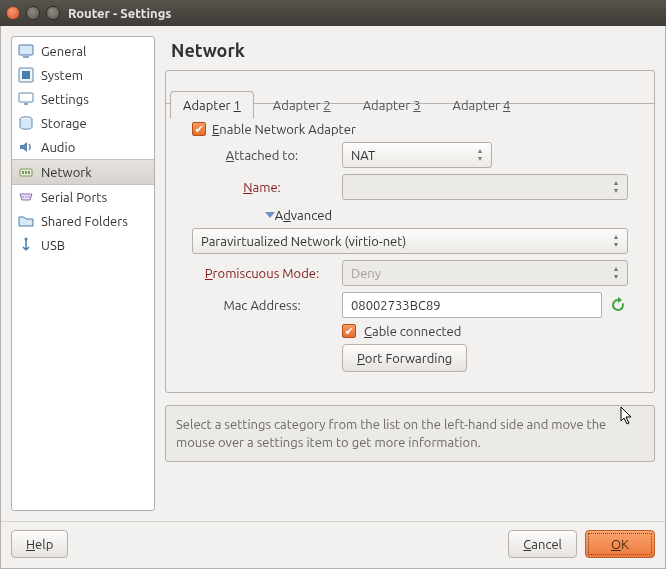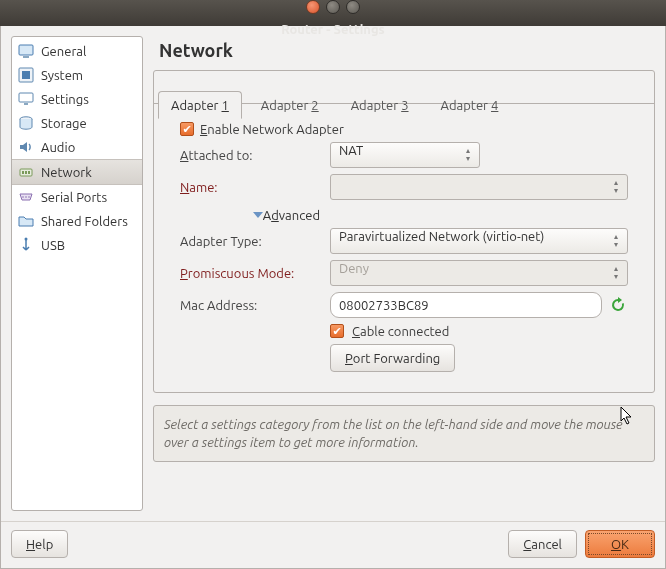--- a/index.html
+++ b/index.html
@@ -13,21 +13,20 @@
     height: 569px;
     overflow: hidden;
   }
   .titlebar {
     height: 26px;
     background: linear-gradient(to bottom, #57534d 0%, #3f3b36 100%);
     display: flex;
     align-items: center;
     padding: 0 6px;
     gap: 8px;
-    flex-direction: column;
   }
   .tb-buttons { display: flex; gap: 6px; align-items: center; }
   .tb-btn {
     width: 14px; height: 14px; border-radius: 50%;
     display: inline-block;
   }
   .tb-close { background: radial-gradient(circle at 40% 35%, #f79674, #d9532a); border: 1px solid #6f3b25; }
   .tb-min   { background: radial-gradient(circle at 40% 35%, #8e8a83, #5c5953); border: 1px solid #2e2c29; }
   .tb-max   { background: radial-gradient(circle at 40% 35%, #8e8a83, #5c5953); border: 1px solid #2e2c29; }
   .tb-title { color: #e8e6e3; font-weight: bold; font-size: 13px; }
@@ -40,21 +39,21 @@
     border-top: none;
   }
   .content-row {
     display: flex;
     flex: 1;
     min-height: 0;
     padding: 10px;
     gap: 10px;
   }
   .sidebar {
-    width: 132px;
+    width: 144px;
     background: #fff;
     border: 1px solid #b5b0ac;
     border-radius: 3px;
     padding: 2px 0;
   }
   .side-item {
     display: flex;
     align-items: center;
     gap: 7px;
     padding: 4px 6px;
@@ -108,21 +107,21 @@
     border-color: #b5b0ac;
     border-bottom: 1px solid #f2f1f0;
     color: #333;
   }
   .tab .accel { text-decoration: underline; }
   .tab-body { padding: 12px 14px 14px 14px; }
 
   .row { display: flex; align-items: center; margin: 6px 12px; }
   .label-col {
     width: 150px;
-    text-align: left;
+    text-align: center;
     padding-right: 10px;
     color: #444;
   }
   .label-col.disabled, .field-col.disabled, .disabled { color: #7f1d1d; }
   .field-col { flex: 1; display: flex; align-items: center; gap: 6px; }
 
   .checkbox {
     width: 14px; height: 14px;
     display: inline-flex;
     align-items: center; justify-content: center;
@@ -142,34 +141,35 @@
   }
   .combo {
     flex: 1;
     height: 26px;
     border: 1px solid #b5b0ac;
     border-radius: 3px;
     background: linear-gradient(to bottom, #fdfcfb, #eceae6);
     padding: 0 24px 0 8px;
     position: relative;
     display: flex;
+    align-items: center;
     color: #333;
   }
   .combo.disabled { background: #eceae6; color: #a5a09a; }
   .combo .spin {
     position: absolute; right: 4px; top: 2px; bottom: 2px;
     width: 14px;
     display: flex; flex-direction: column; justify-content: center;
     color: #777; font-size: 8px; line-height: 8px; text-align: center;
   }
   .textinput {
     flex: 1;
     height: 26px;
     border: 1px solid #b5b0ac;
-    border-radius: 9px;
+    border-radius: 2px;
     background: #fff;
     padding: 0 8px;
     color: #333;
   }
   .icon-btn-small {
     width: 20px; height: 20px;
     display: inline-flex; align-items: center; justify-content: center;
   }
 
   .disclosure {
@@ -206,21 +206,20 @@
     outline-offset: -4px;
   }
 
   .hint {
     margin-top: 12px;
     border: 1px solid #b5b0ac;
     border-radius: 3px;
     background: #eceae6;
     padding: 10px 10px;
     color: #6d6a65;
-    font-style: italic;
     line-height: 1.35;
   }
 
   .button-row {
     display: flex;
     padding: 8px 10px 10px 10px;
     border-top: 1px solid #d6d2cd;
     gap: 8px;
   }
   .button-row .spacer { flex: 1; }
@@ -375,21 +374,20 @@
             <div class="label-col" style="text-align:right">
               <span class="disclosure">
                 <span class="tri"></span>
                 <span>A<span class="accel">d</span>vanced</span>
               </span>
             </div>
             <div class="field-col"></div>
           </div>
 
           <div class="row">
-            <div class="label-col">Adapter Type:</div>
             <div class="field-col">
               <div class="combo">
                 <span>Paravirtualized Network (virtio-net)</span>
                 <span class="spin">▴<br>▾</span>
               </div>
             </div>
           </div>
 
           <div class="row">
             <div class="label-col disabled"><span class="accel">P</span>romiscuous Mode:</div>

